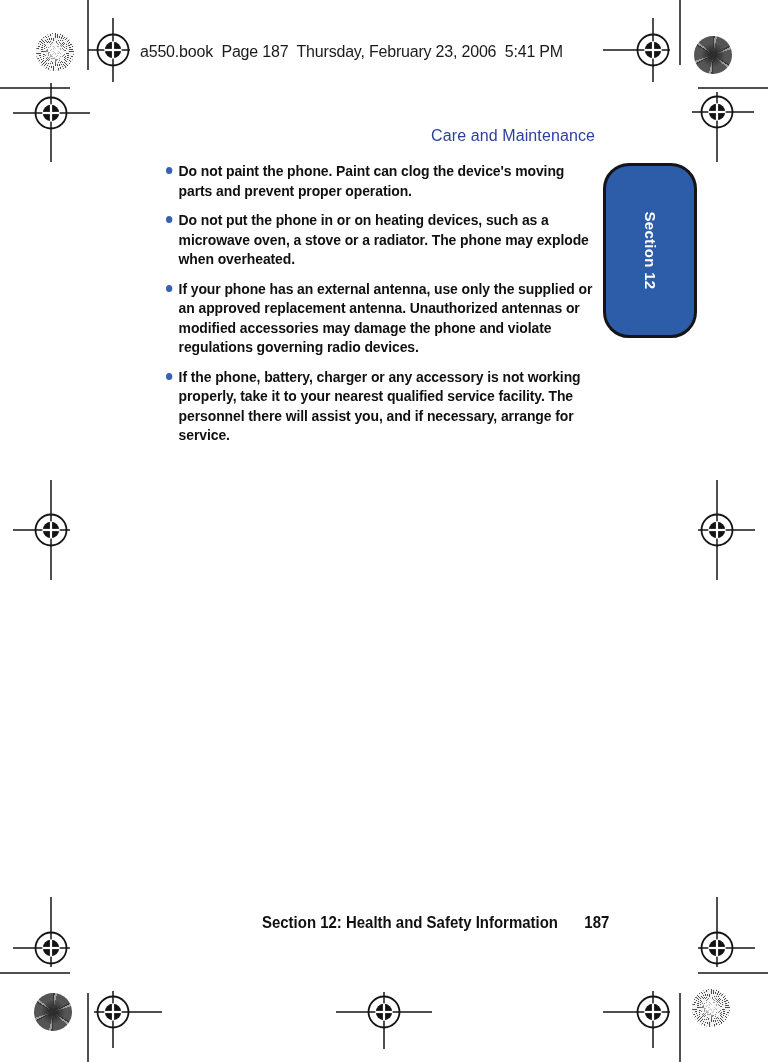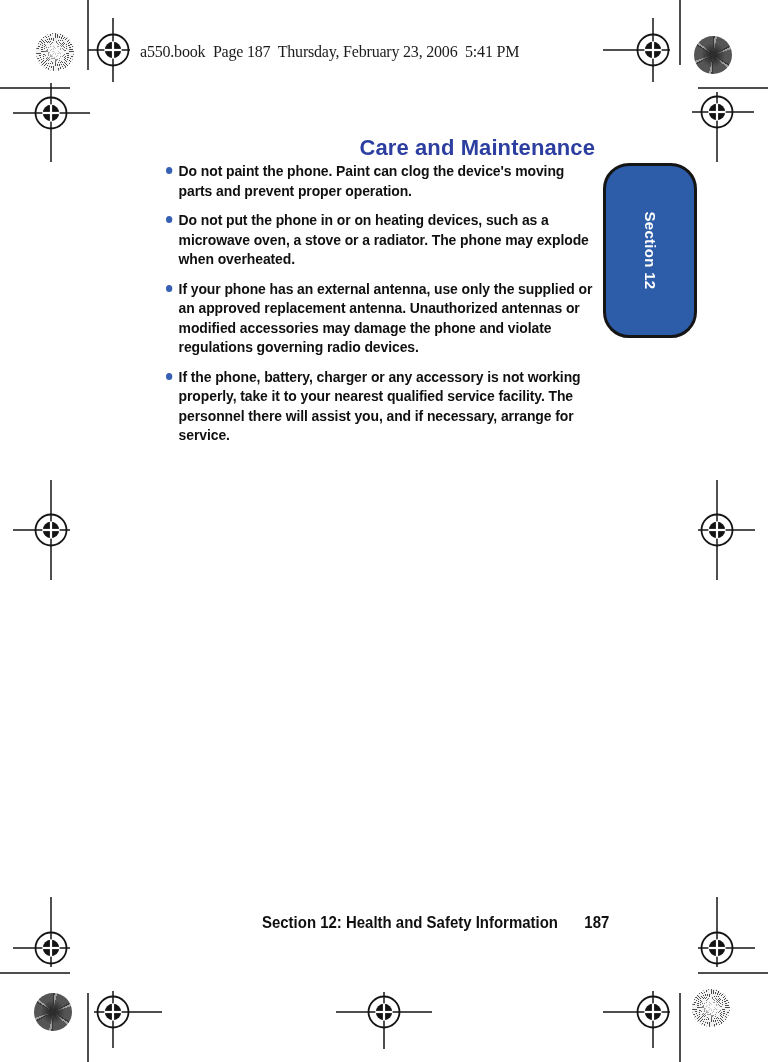--- a/index.html
+++ b/index.html
@@ -23,32 +23,31 @@
   }
   .star-wedge {
     background:
       radial-gradient(circle, rgba(40,40,40,.9) 0 14%, rgba(40,40,40,0) 46%),
       repeating-conic-gradient(#383838 0deg 5deg, #9c9c9c 5deg 12deg, #555 12deg 60deg);
   }
 
   
   .header-line {
     position:absolute; left:140px; top:43px; z-index:2;
-    font-family:Liberation Serif, serif;
+    font-family:Liberation Sans, sans-serif;
     font-size:16px; letter-spacing:-0.2px; color:#1b1b1b;
     white-space:pre;
   }
 
   
   .section-heading {
     position:absolute; right:173px; top:127px; z-index:2;
-    font-size:22px; font-weight:700; letter-spacing:0.1px;
+    font-size:16px; font-weight:400; letter-spacing:0.1px;
     color:var(--heading-blue, #2c3e9f);
     white-space:pre;
-    margin-top:8px;
   }
 
   
   .bullets {
     position:absolute; left:166px; top:161px; z-index:2;
     width:480px; list-style:none;
     transform:scaleX(0.9); transform-origin:left top;
   }
   .bullets li {
     display:flex; align-items:flex-start;

